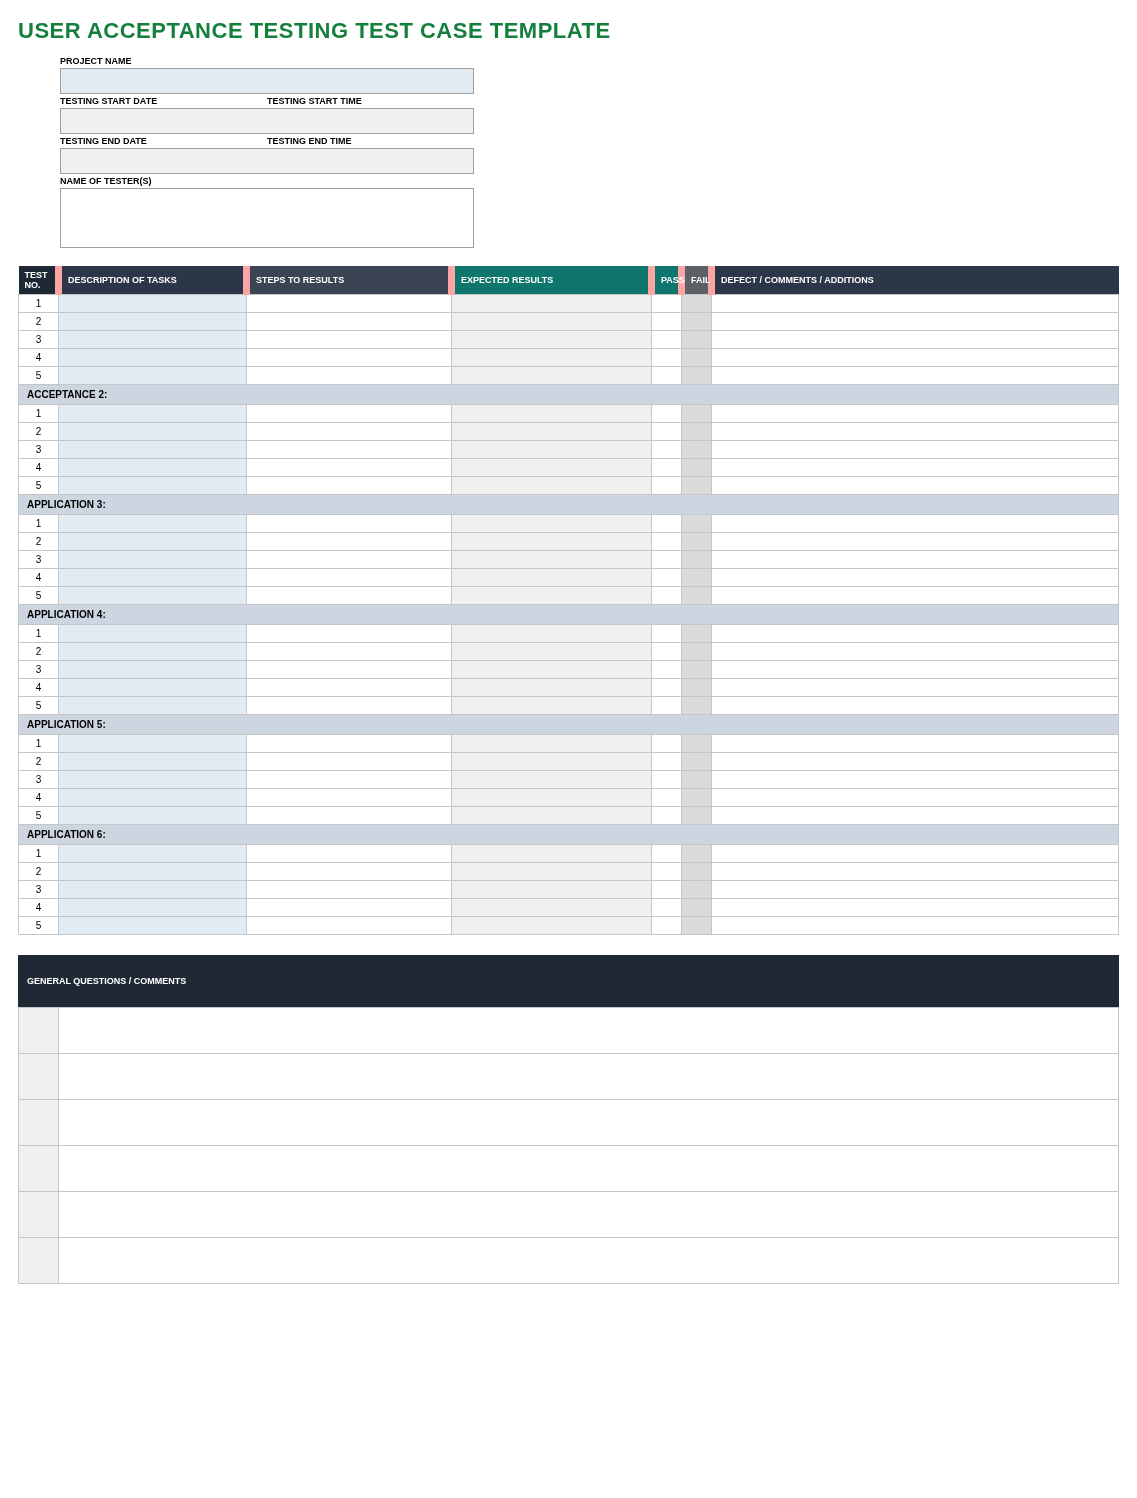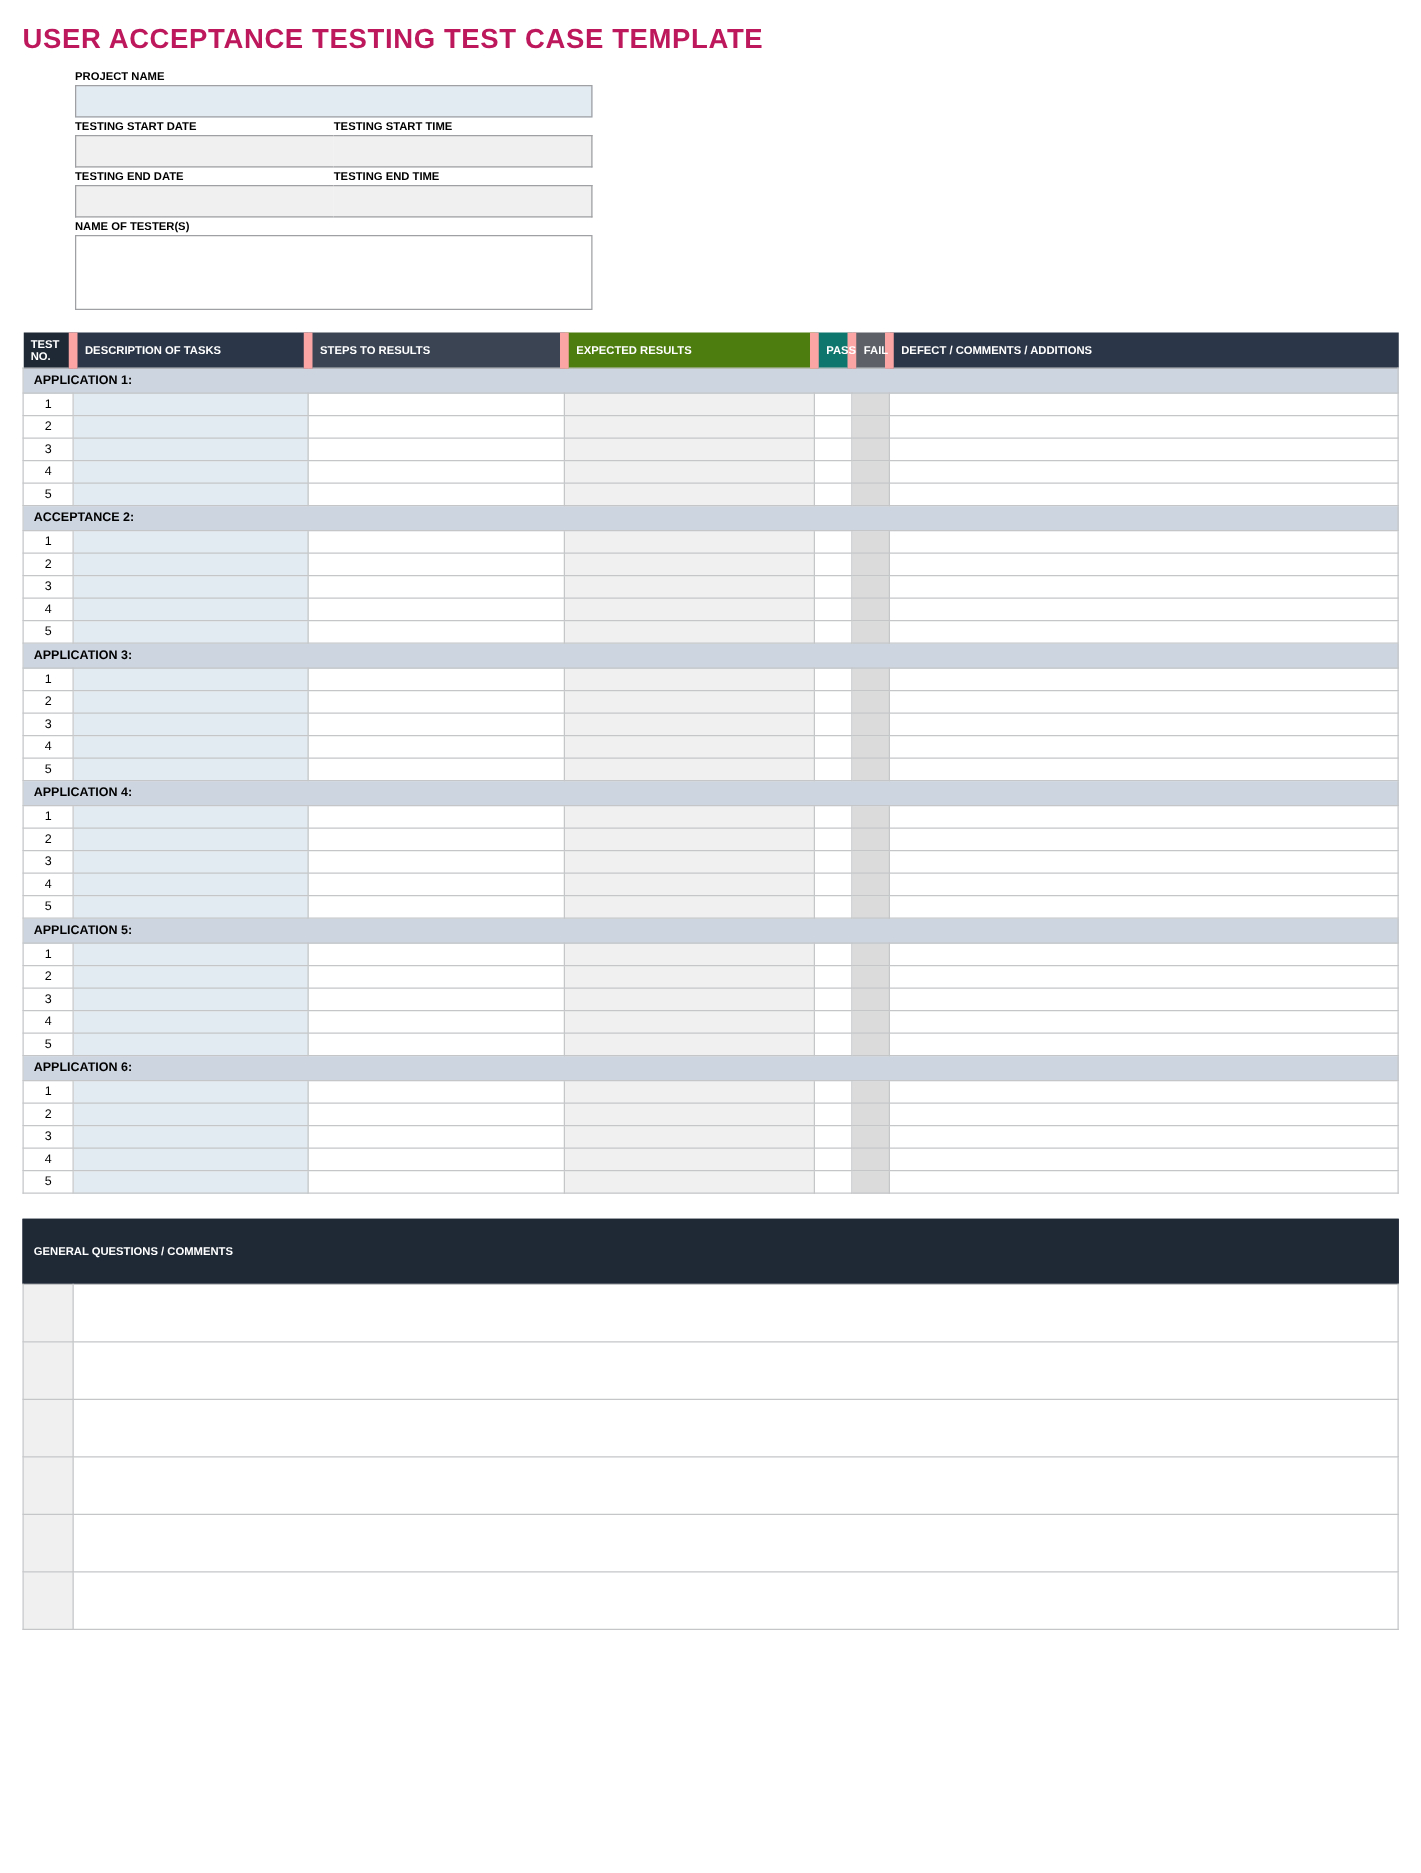--- a/index.html
+++ b/index.html
@@ -4,21 +4,21 @@
 <style>
   * { box-sizing: border-box; }
   body {
     font-family: "Century Gothic", Futura, Arial, sans-serif;
     background: #ffffff;
     margin: 0;
     padding: 18px;
     width: 1137px;
   }
   .page-title {
-    color: #be185d;
+    color: #15803d;
     font-size: 22px;
     font-weight: bold;
     letter-spacing: 0.5px;
     margin: 0 0 10px 0;
   }
   .meta-block {
     margin-left: 42px;
     width: 414px;
     margin-bottom: 18px;
   }
@@ -54,21 +54,21 @@
     font-weight: bold;
     color: #fff;
     text-align: left;
     padding: 4px 6px;
     border-right: 7px solid #fca5a5;
   }
   table.cases th:last-child { border-right: none; }
   .th-testno   { width: 40px;  background:#1f2936; }
   .th-desc     { width: 188px; background:#2b3648; }
   .th-steps    { width: 205px; background:#3a4453; }
-  .th-expected { width: 200px; background:#4d7c0f; }
+  .th-expected { width: 200px; background:#0f766e; }
   .th-pass     { width: 30px;  background:#0f766e; text-align:center;}
   .th-fail     { width: 30px;  background:#5d6167; text-align:center;}
   .th-defect   {               background:#2b3648; }
 
   tr.app-header td {
     background:#cdd5e1;
     font-size: 10px;
     font-weight: bold;
     padding: 4px 8px;
     border: 1px solid #c4c6c8;
@@ -150,23 +150,20 @@
       <th class="th-testno">TEST NO.</th>
       <th class="th-desc">DESCRIPTION OF TASKS</th>
       <th class="th-steps">STEPS TO RESULTS</th>
       <th class="th-expected">EXPECTED RESULTS</th>
       <th class="th-pass">PASS</th>
       <th class="th-fail">FAIL</th>
       <th class="th-defect">DEFECT / COMMENTS / ADDITIONS</th>
     </tr>
   </thead>
   <tbody id="cases-body">
-      <tr class="app-header">
-        <td colspan="7">APPLICATION 1:</td>
-      </tr>
       <tr>
         <td class="cell testno">1</td>
         <td class="cell desc"></td>
         <td class="cell steps"></td>
         <td class="cell expect"></td>
         <td class="cell pass"></td>
         <td class="cell fail"></td>
         <td class="cell defect"></td>
       </tr>
       <tr>

